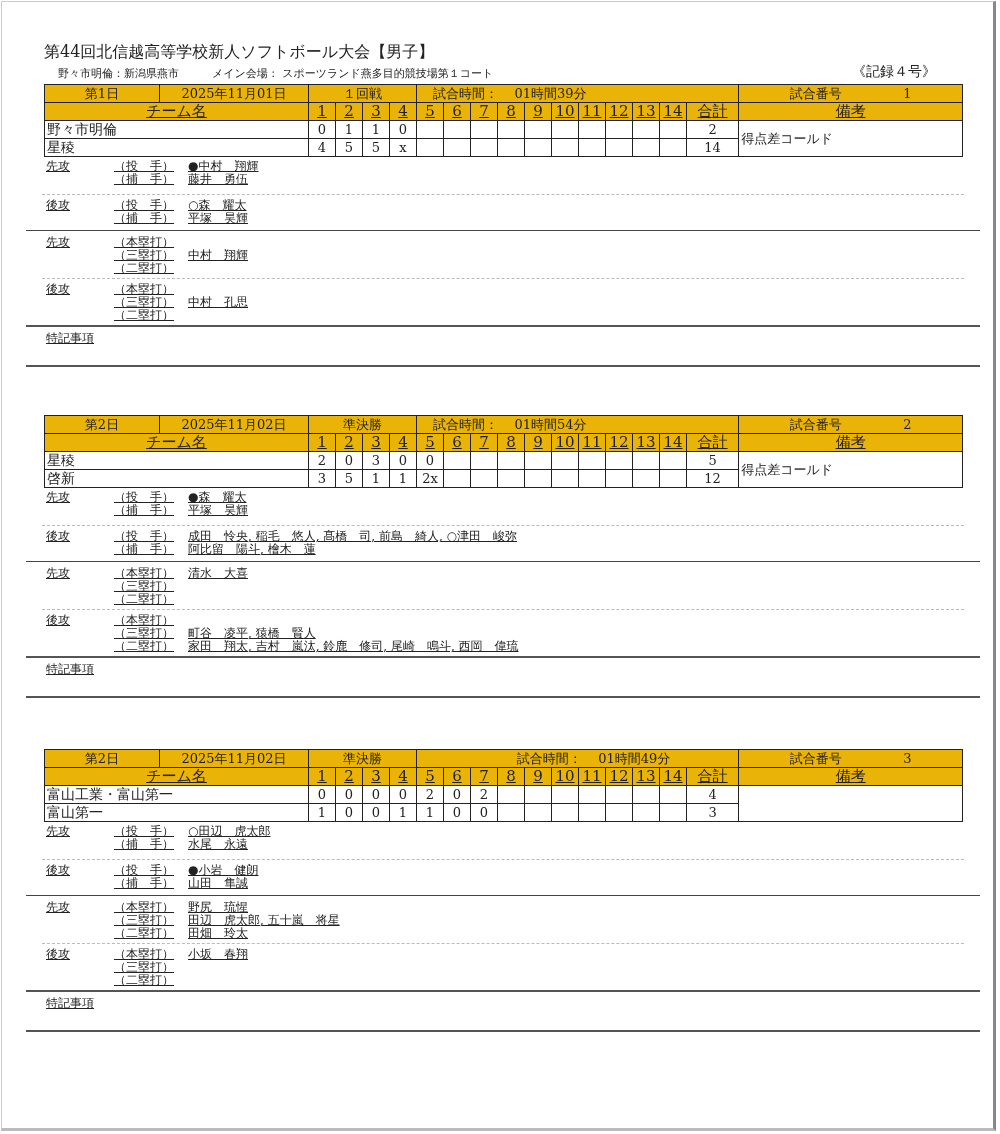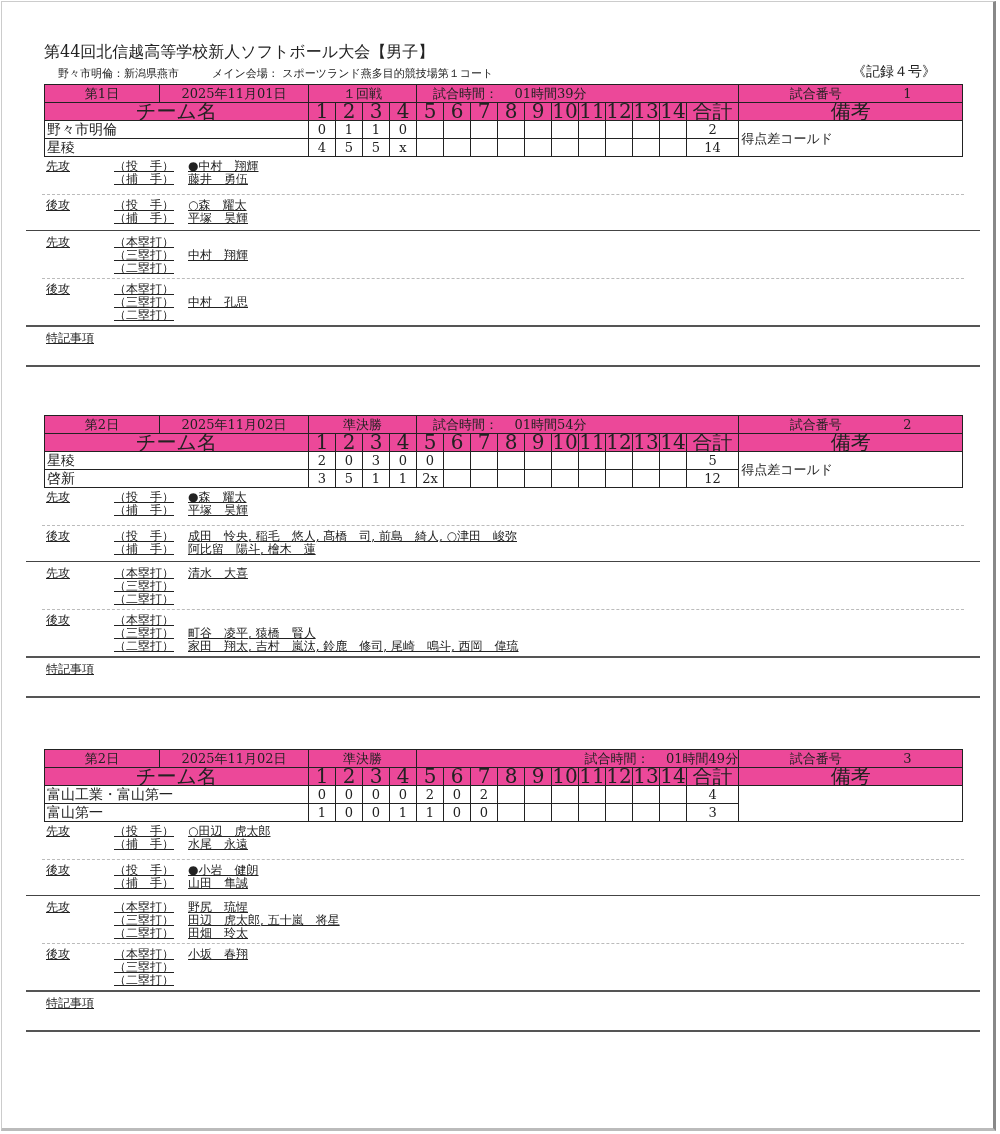--- a/index.html
+++ b/index.html
@@ -4,22 +4,22 @@
 <style>
   html, body { margin:0; padding:0; background:#fff; }
   body { width:1000px; height:1134px; position:relative; font-family:"DejaVu Serif","Liberation Serif",serif; color:#222; }
   .page { position:absolute; left:1px; top:1px; width:995px; height:1130px; border-right:3px solid #888; border-bottom:3px solid #bbb; border-left:1px solid #ccc; border-top:1px solid #ccc; box-sizing:border-box; }
   .title { position:absolute; left:44px; top:42px; font-size:16px; }
   .subtitle { position:absolute; left:58px; top:66px; font-size:11px; white-space:pre; }
   .record { position:absolute; right:64px; top:63px; font-size:14px; }
   .game { position:absolute; left:44px; width:918px; }
   table.score { border-collapse:collapse; width:918px; table-layout:fixed; font-size:13px; }
   table.score td { border:1px solid #222; padding:0; height:17px; line-height:17px; text-align:center; overflow:hidden; white-space:nowrap; }
-  .y { background:#ec4899; }
-  .hdr2 td { font-size:20px; height:19px; line-height:19px; }
+  .y { background:#eab308; }
+  .hdr2 td { font-size:15px; height:19px; line-height:19px;text-decoration:underline; }
   td.team { text-align:left !important; padding-left:2px !important; font-size:14px; }
   td.remark { text-align:left !important; padding-left:2px !important; vertical-align:middle; font-size:13px; }
   td.innv { font-size:13px; }
   .block { position:relative; font-size:12px; line-height:13px;text-decoration:underline; }
   .row { display:flex; }
   .side { width:40px; padding-left:2px; }
   .lab { width:74px; white-space:pre;margin-left:28px; }
   .val { white-space:pre; }
   .sep-dash { border-top:1px dashed #bbb; margin:0 -2px; }
   .sep-solid { border-top:1px solid #444; margin:0 -18px 0 -18px; }
@@ -382,21 +382,21 @@
         </colgroup>
         <tbody>
           <tr class="y">
             <td colspan="1" style="padding:0">
               <div style="display:flex">
                 <span style="width:114px;border-right:1px solid #222;text-align:center">第2日</span>
                 <span style="flex:1;text-align:center">2025年11月02日</span>
               </div>
             </td>
             <td colspan="4">準決勝</td>
-            <td colspan="11" style="text-align:right;padding-left:32px"><span>試合時間：</span>&nbsp;&nbsp;&nbsp;&nbsp;<span>01時間49分</span></td>
+            <td colspan="11" style="text-align:center;padding-left:32px"><span>試合時間：</span>&nbsp;&nbsp;&nbsp;&nbsp;<span>01時間49分</span></td>
             <td><span>試合番号</span><span style="display:inline-block;width:70px;text-align:right">3</span></td>
           </tr>
           <tr class="y hdr2">
             <td>チーム名</td>
             <td>1</td>
             <td>2</td>
             <td>3</td>
             <td>4</td>
             <td>5</td>
             <td>6</td>

